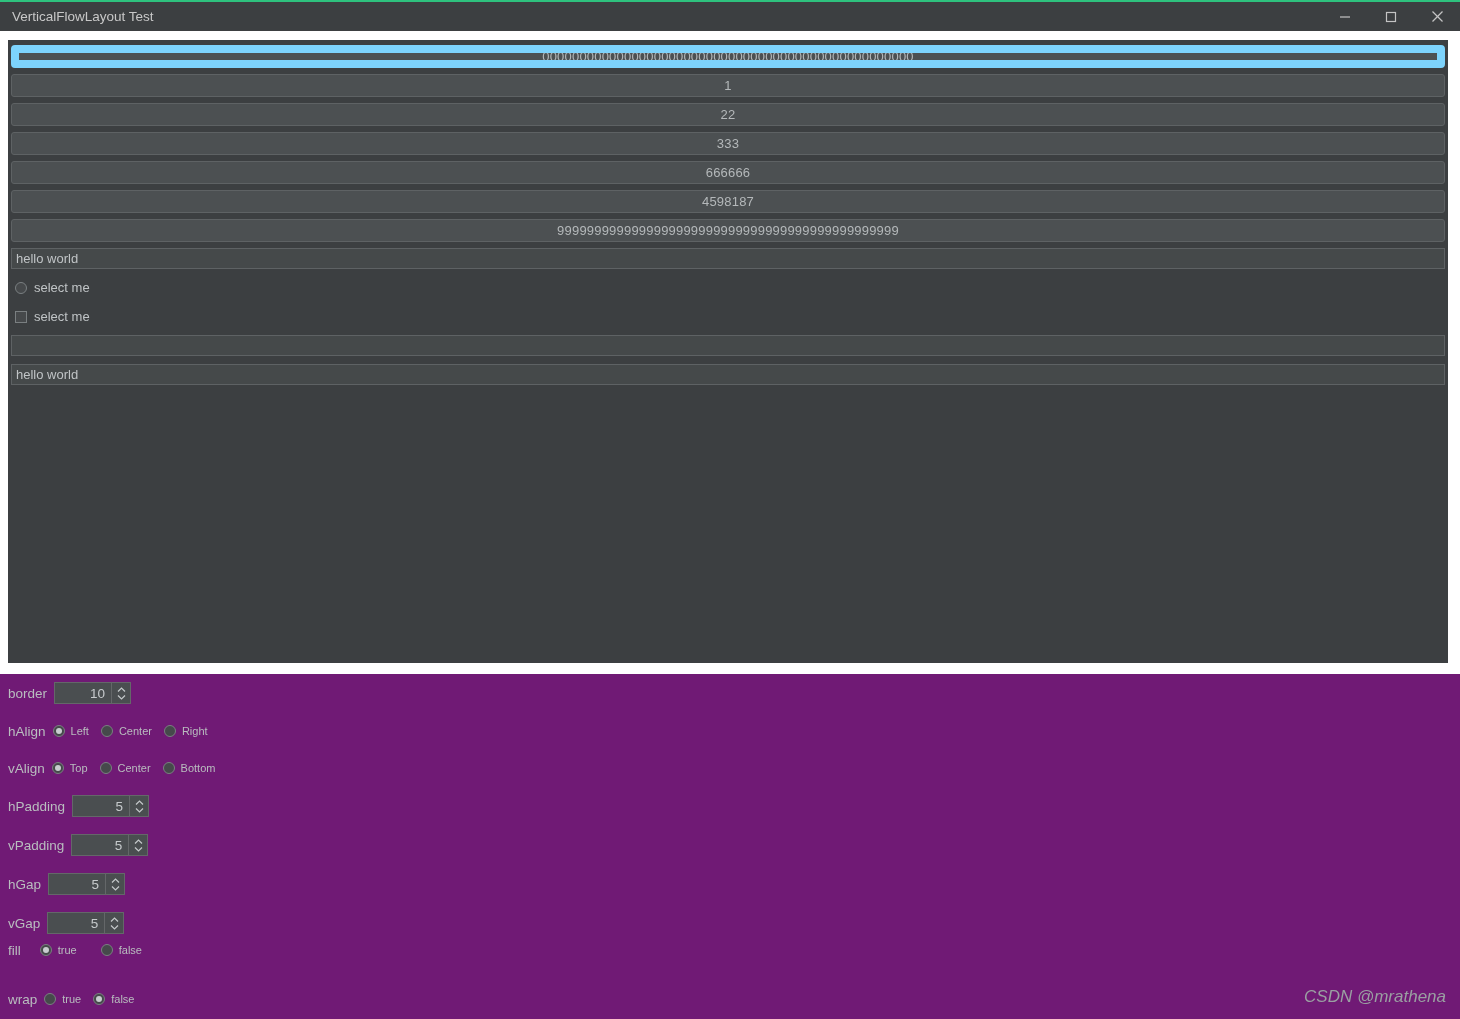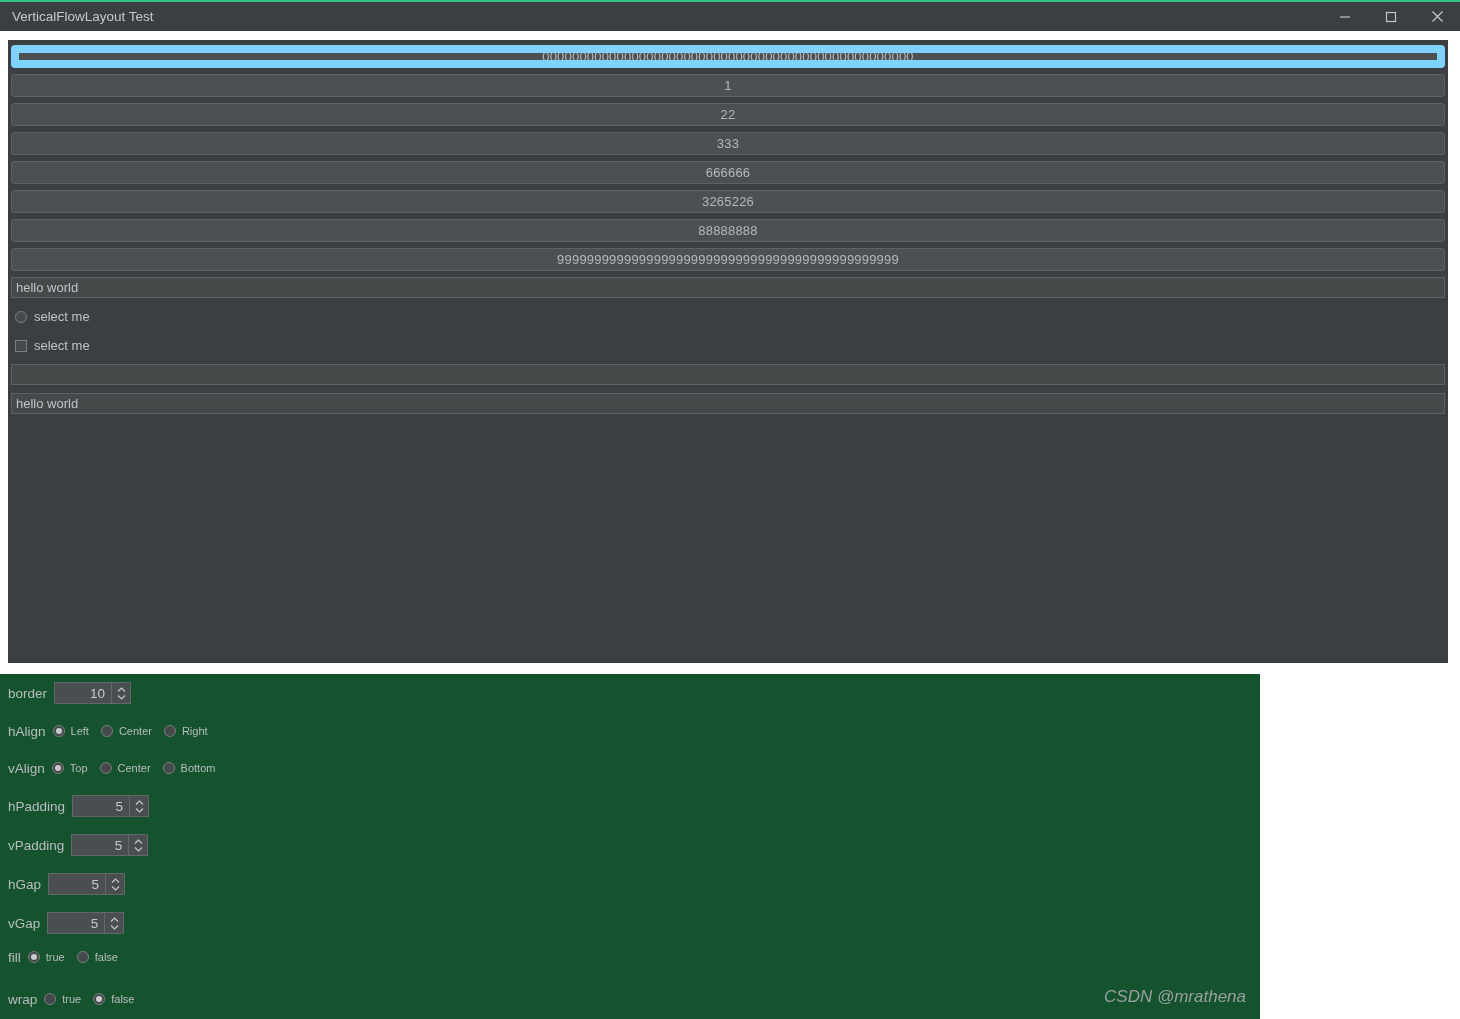--- a/index.html
+++ b/index.html
@@ -139,23 +139,23 @@
     background: #46494b;
     box-sizing: border-box;
     flex: 0 0 auto;
   }
 
   
   #control-panel {
     position: absolute;
     left: 0;
     top: 674px;
-    width: 1260px;
+    width: 1460px;
     height: 345px;
-    background: #14532d;
+    background: #701a75;
   }
   .ctrl-row {
     position: absolute;
     display: flex;
     align-items: center;
     height: 24px;
     white-space: nowrap;
   }
   .ctrl-label {
     color: #b9bdbf;
@@ -237,22 +237,21 @@
 <div id="frame"></div>
 
 <div id="flow-panel">
   <div class="flow-rows">
 
     <div class="flow-btn focused">00000000000000000000000000000000000000000000000000</div>
     <div class="flow-btn">1</div>
     <div class="flow-btn">22</div>
     <div class="flow-btn">333</div>
     <div class="flow-btn">666666</div>
-    <div class="flow-btn">3265226</div>
-    <div class="flow-btn">88888888</div>
+    <div class="flow-btn">4598187</div>
     <div class="flow-btn">9999999999999999999999999999999999999999999999</div>
 
     <div class="flow-field">hello world</div>
 
     <div class="flow-check-row">
       <span class="radio-mark"></span>
       <span class="lbl">select me</span>
     </div>
 
     <div class="flow-check-row">
@@ -368,21 +367,21 @@
         <svg width="9" height="6" viewBox="0 0 9 6">
             <polyline points="1,4.5 4.5,1 8,4.5" fill="none" stroke="#c4c8ca" stroke-width="1.2"></polyline>
           </svg>
         <svg width="9" height="6" viewBox="0 0 9 6">
             <polyline points="1,1.5 4.5,5 8,1.5" fill="none" stroke="#c4c8ca" stroke-width="1.2"></polyline>
           </svg>
       </span>
     </span>
   </div>
 
-  <div class="ctrl-row" style="left:8px; top:271px;">
+  <div class="ctrl-row" style="left:8px; top:264px;gap:12px;">
     <span class="ctrl-label">fill</span>
     <span class="opt">
       <span class="radio-mark checked"></span>
       <span class="opt-lbl">true</span>
     </span>
     <span class="opt">
       <span class="radio-mark"></span>
       <span class="opt-lbl">false</span>
     </span>
   </div>

